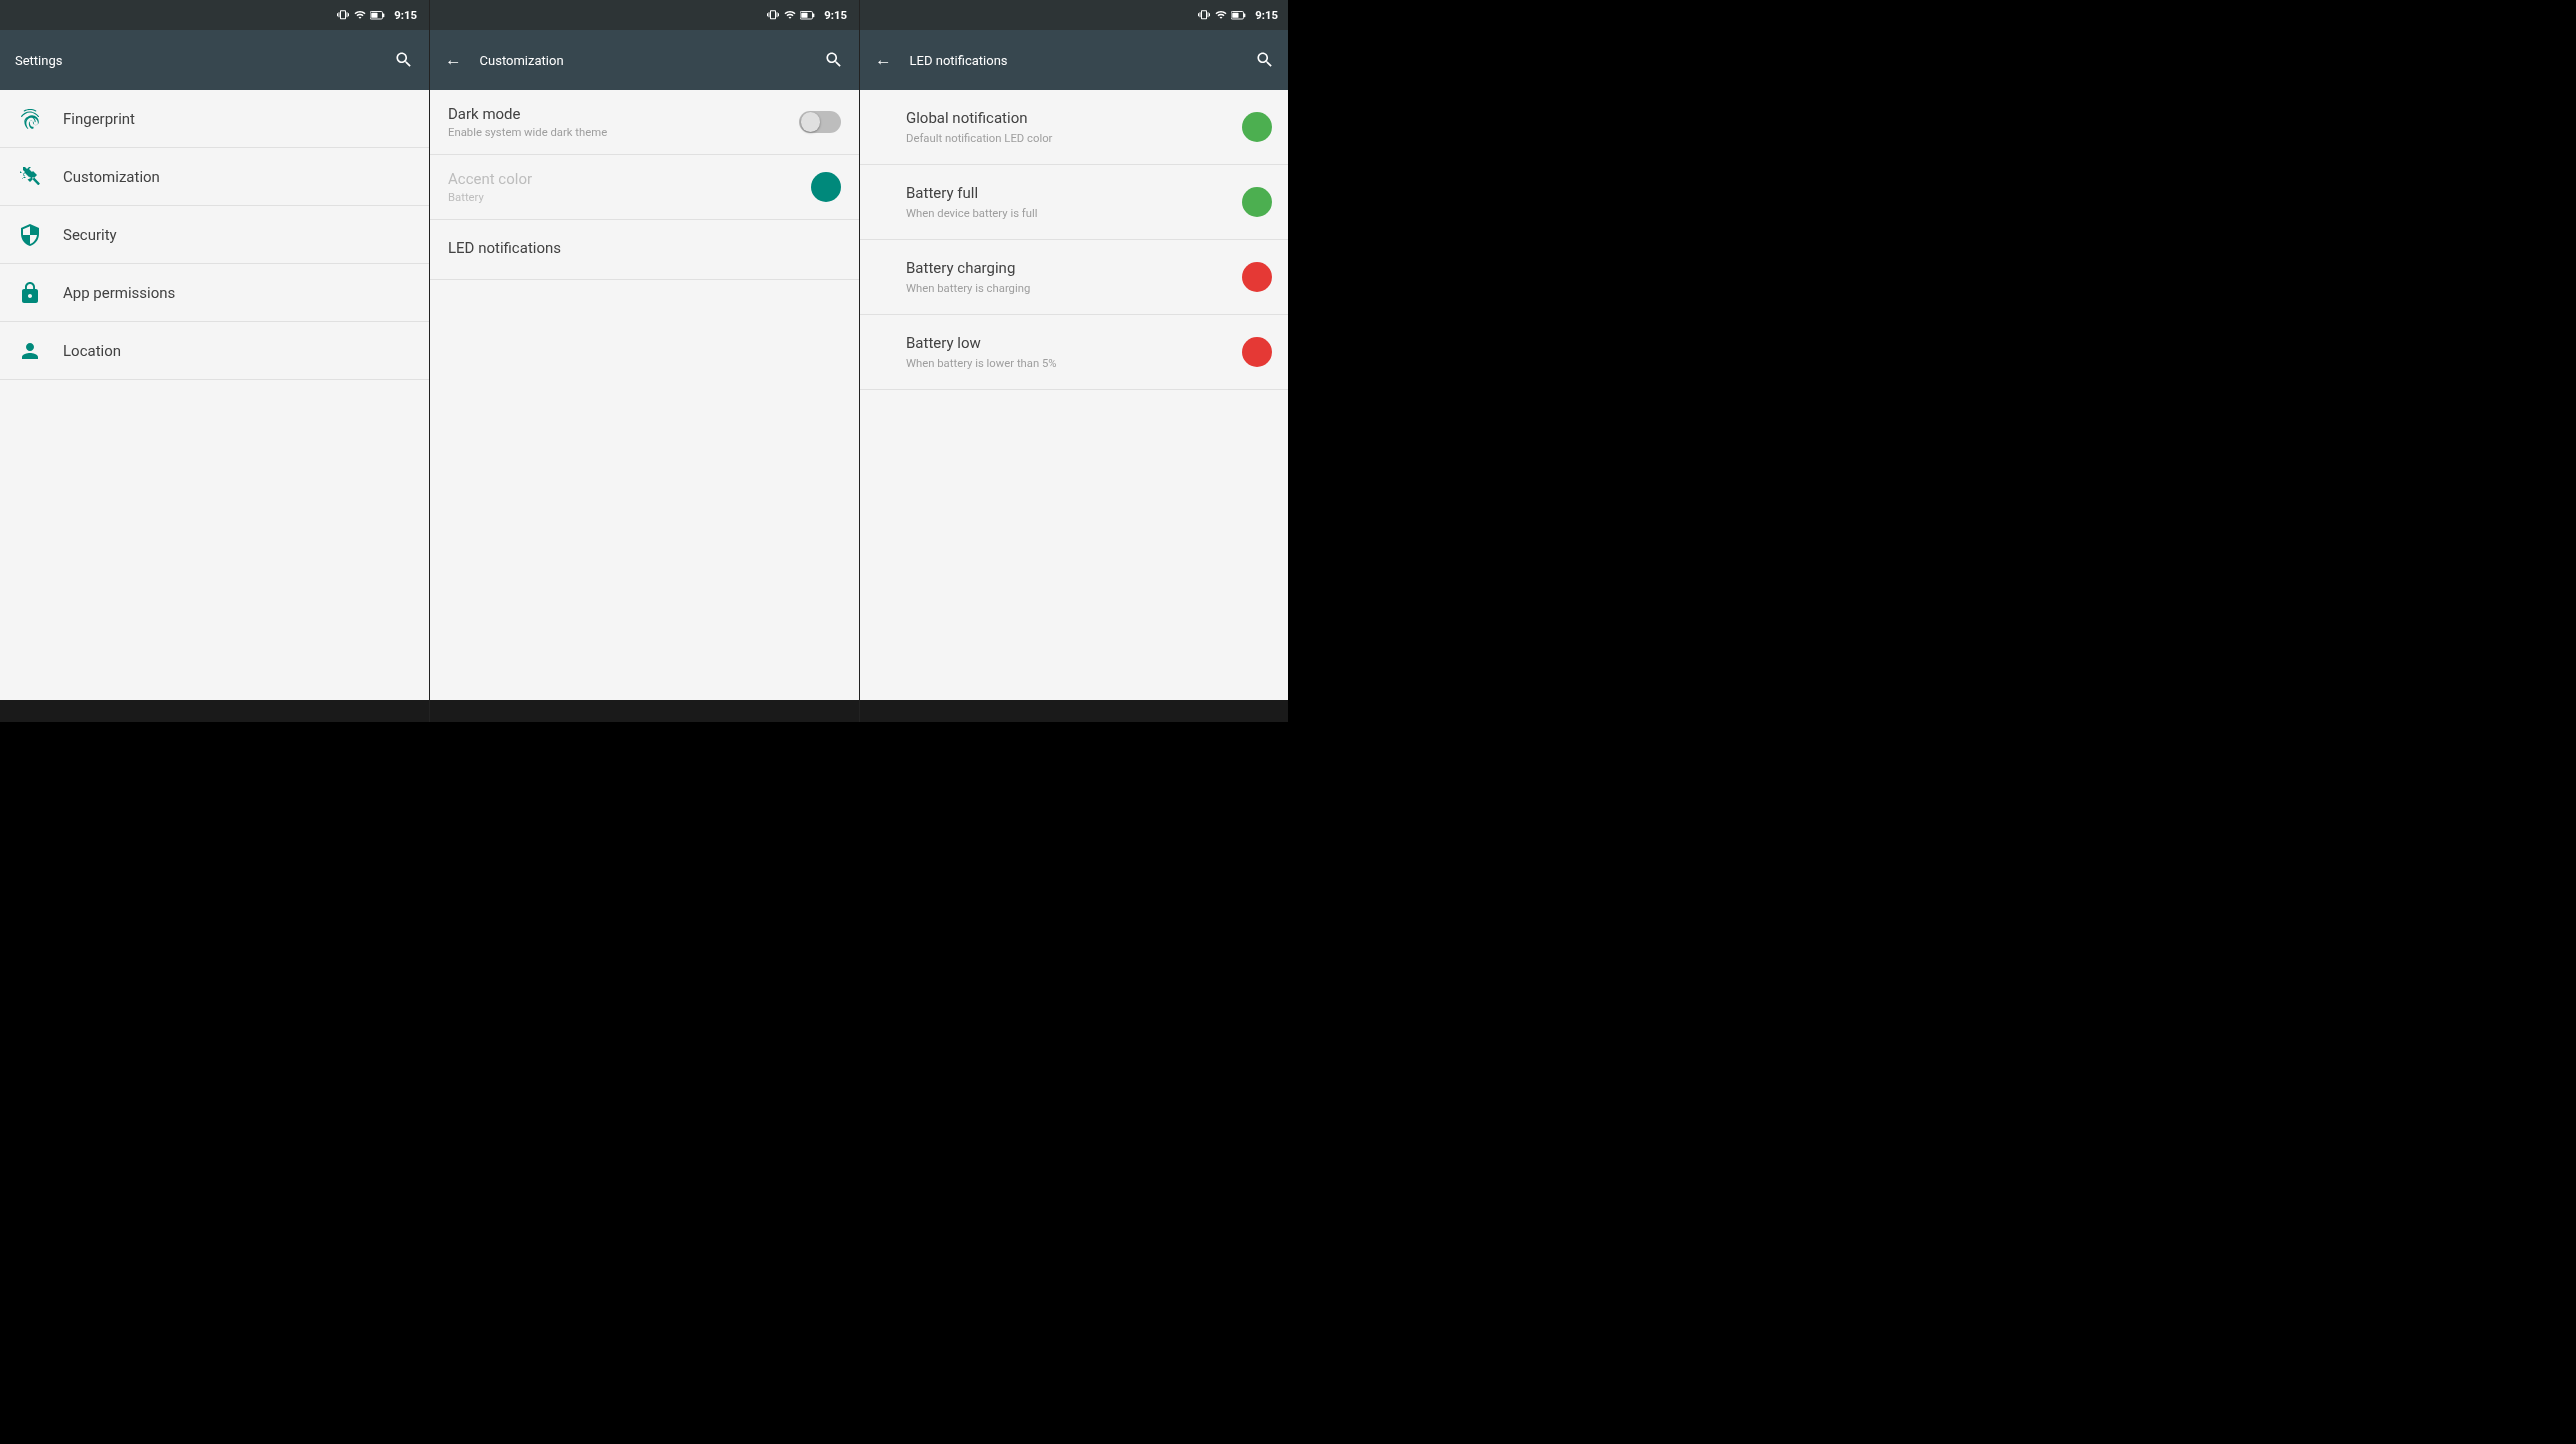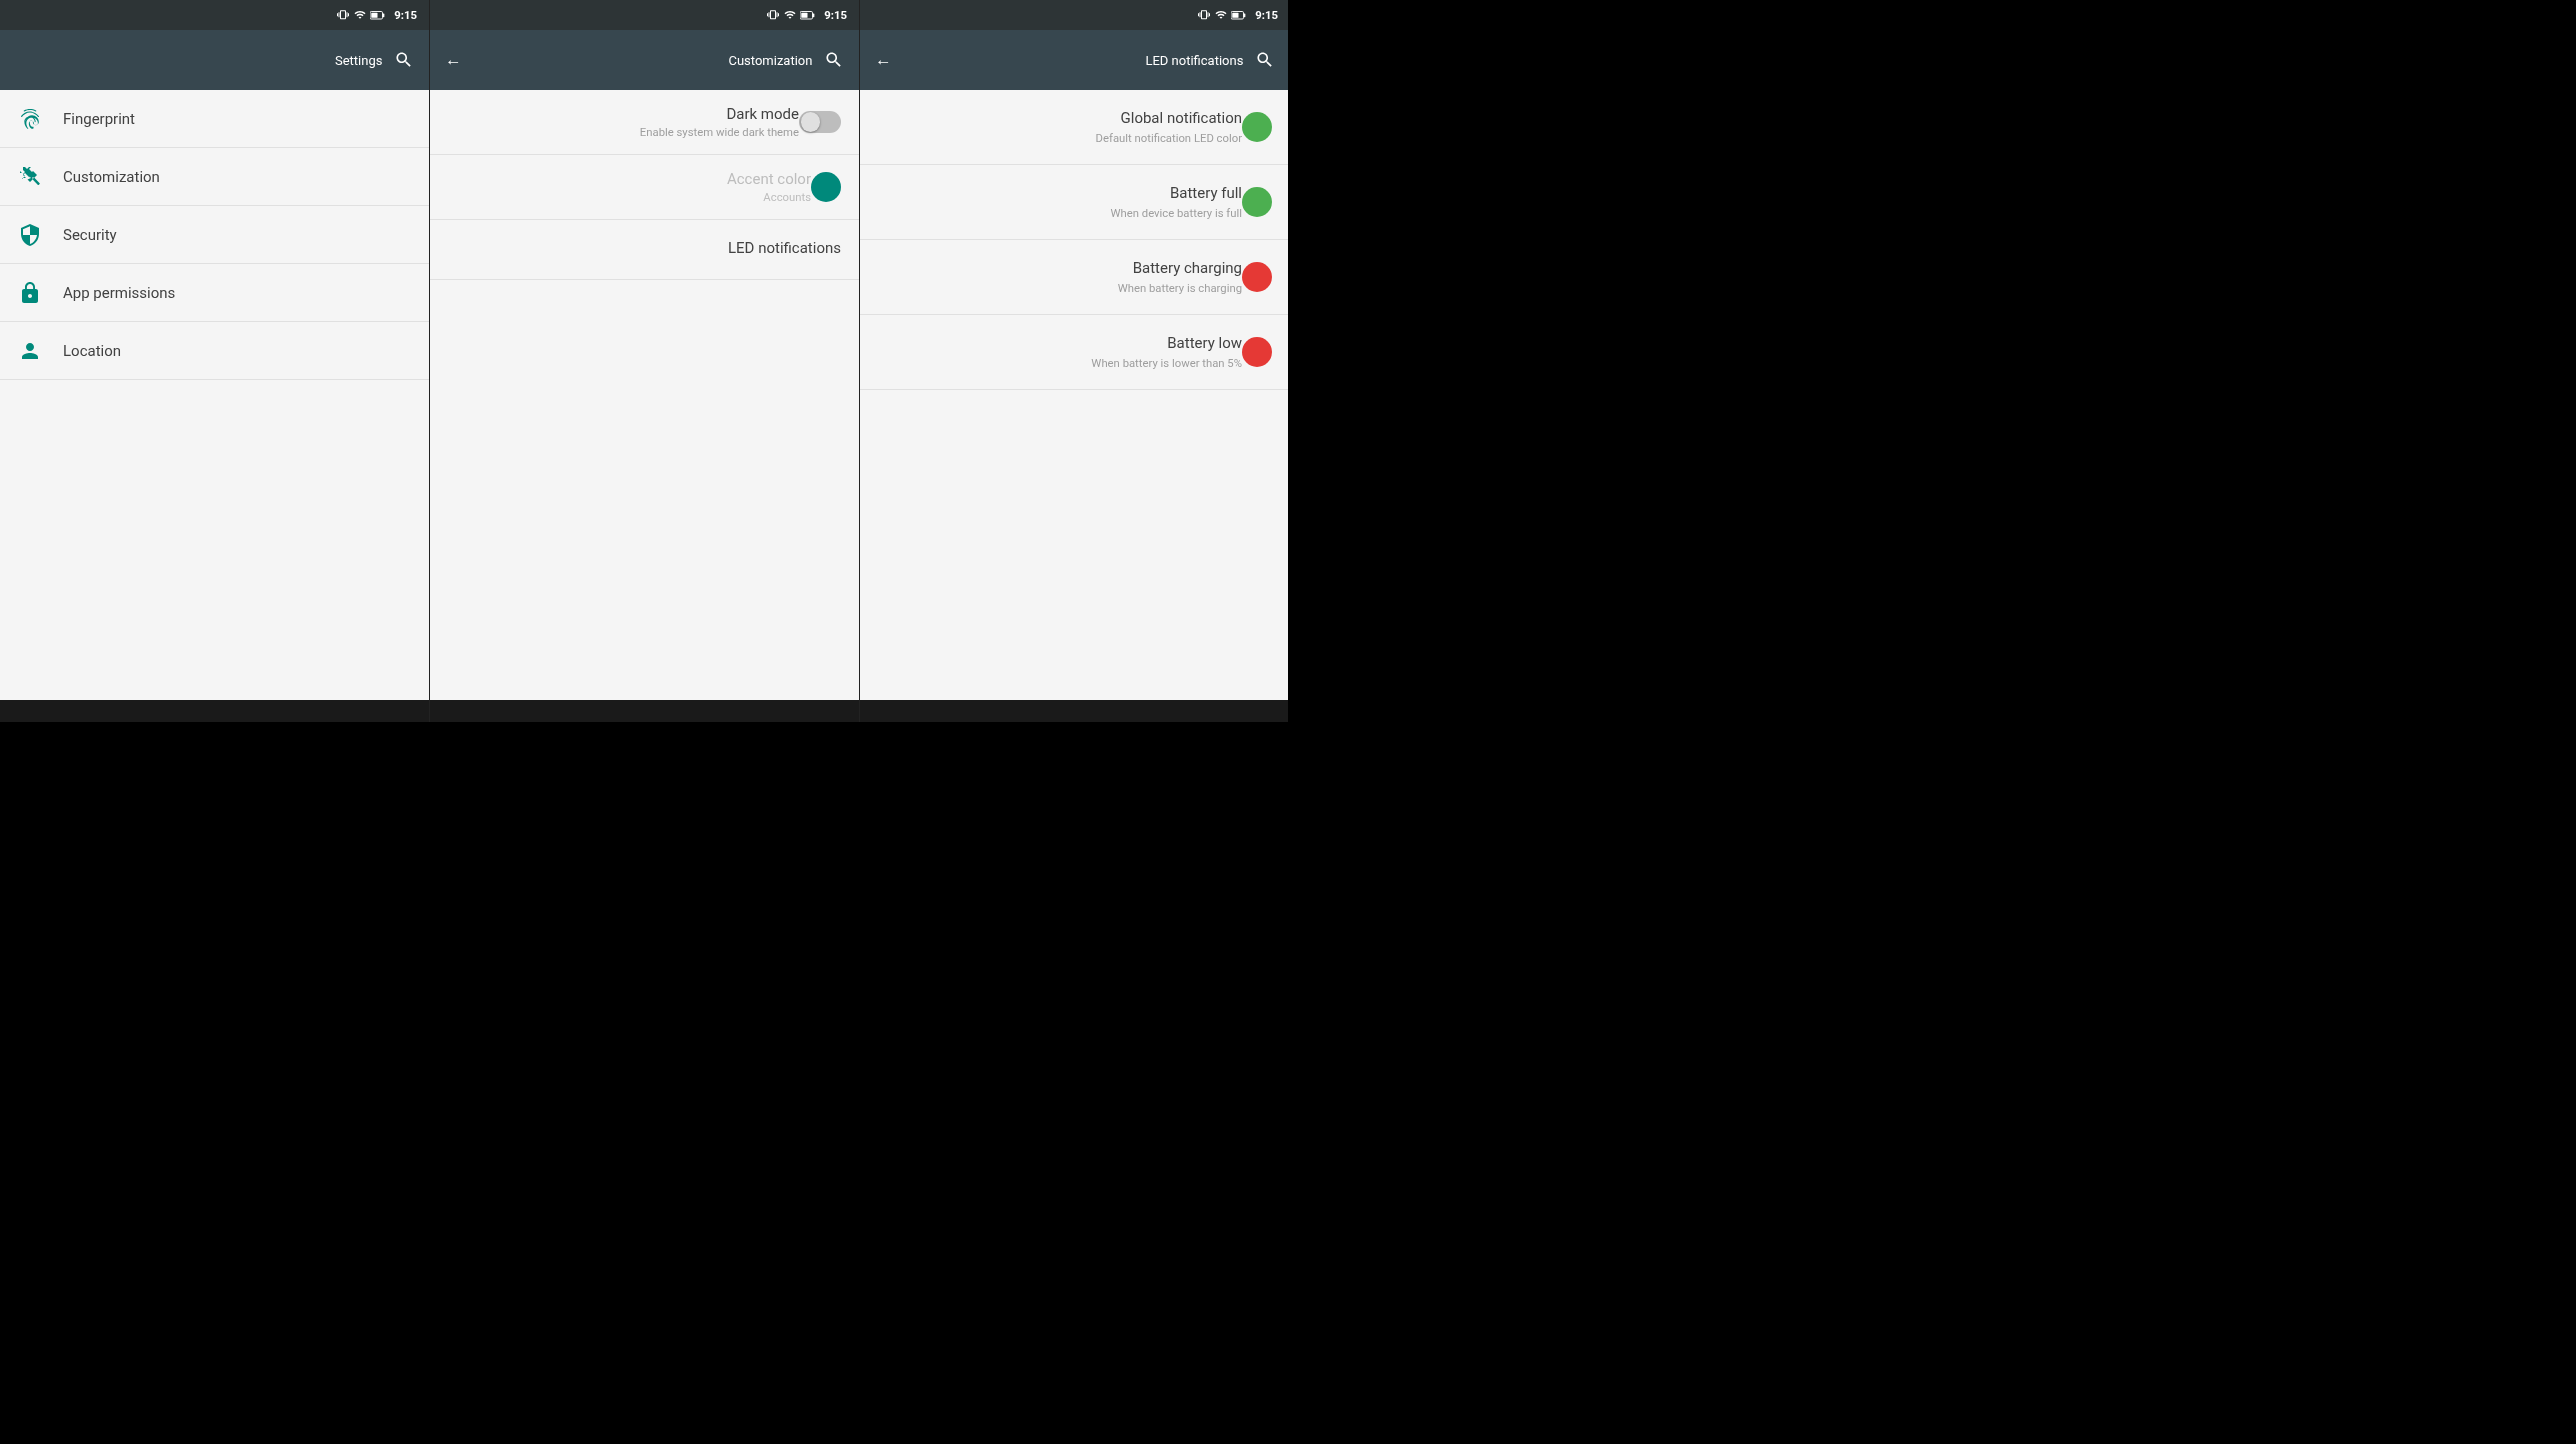--- a/index.html
+++ b/index.html
@@ -14,21 +14,20 @@
 
     
     .phone-panel {
       width: 430px;
       height: 760px;
       display: flex;
       flex-direction: column;
       background: #b91c1c;
       border-right: 0.8px solid #222;
       flex-shrink: 0;
-      text-align: right;
     }
 
     
     .status-bar {
       background: #2d3436;
       height: 30px;
       display: flex;
       align-items: center;
       justify-content: flex-end;
       padding: 0 12px;
@@ -339,21 +338,21 @@
         <div class="row-subtitle">Enable system wide dark theme</div>
       </div>
       <div class="toggle off">
         <div class="knob"></div>
       </div>
     </div>
 
     <div class="setting-row">
       <div class="row-text">
         <div class="row-title dimmed">Accent color</div>
-        <div class="row-subtitle dimmed">Accounts</div>
+        <div class="row-subtitle dimmed">Battery</div>
       </div>
       <div class="color-dot" style="background:#00897b;"></div>
     </div>
 
     <div class="setting-row">
       <div class="row-text">
         <div class="row-title">LED notifications</div>
       </div>
     </div>
   </div>

